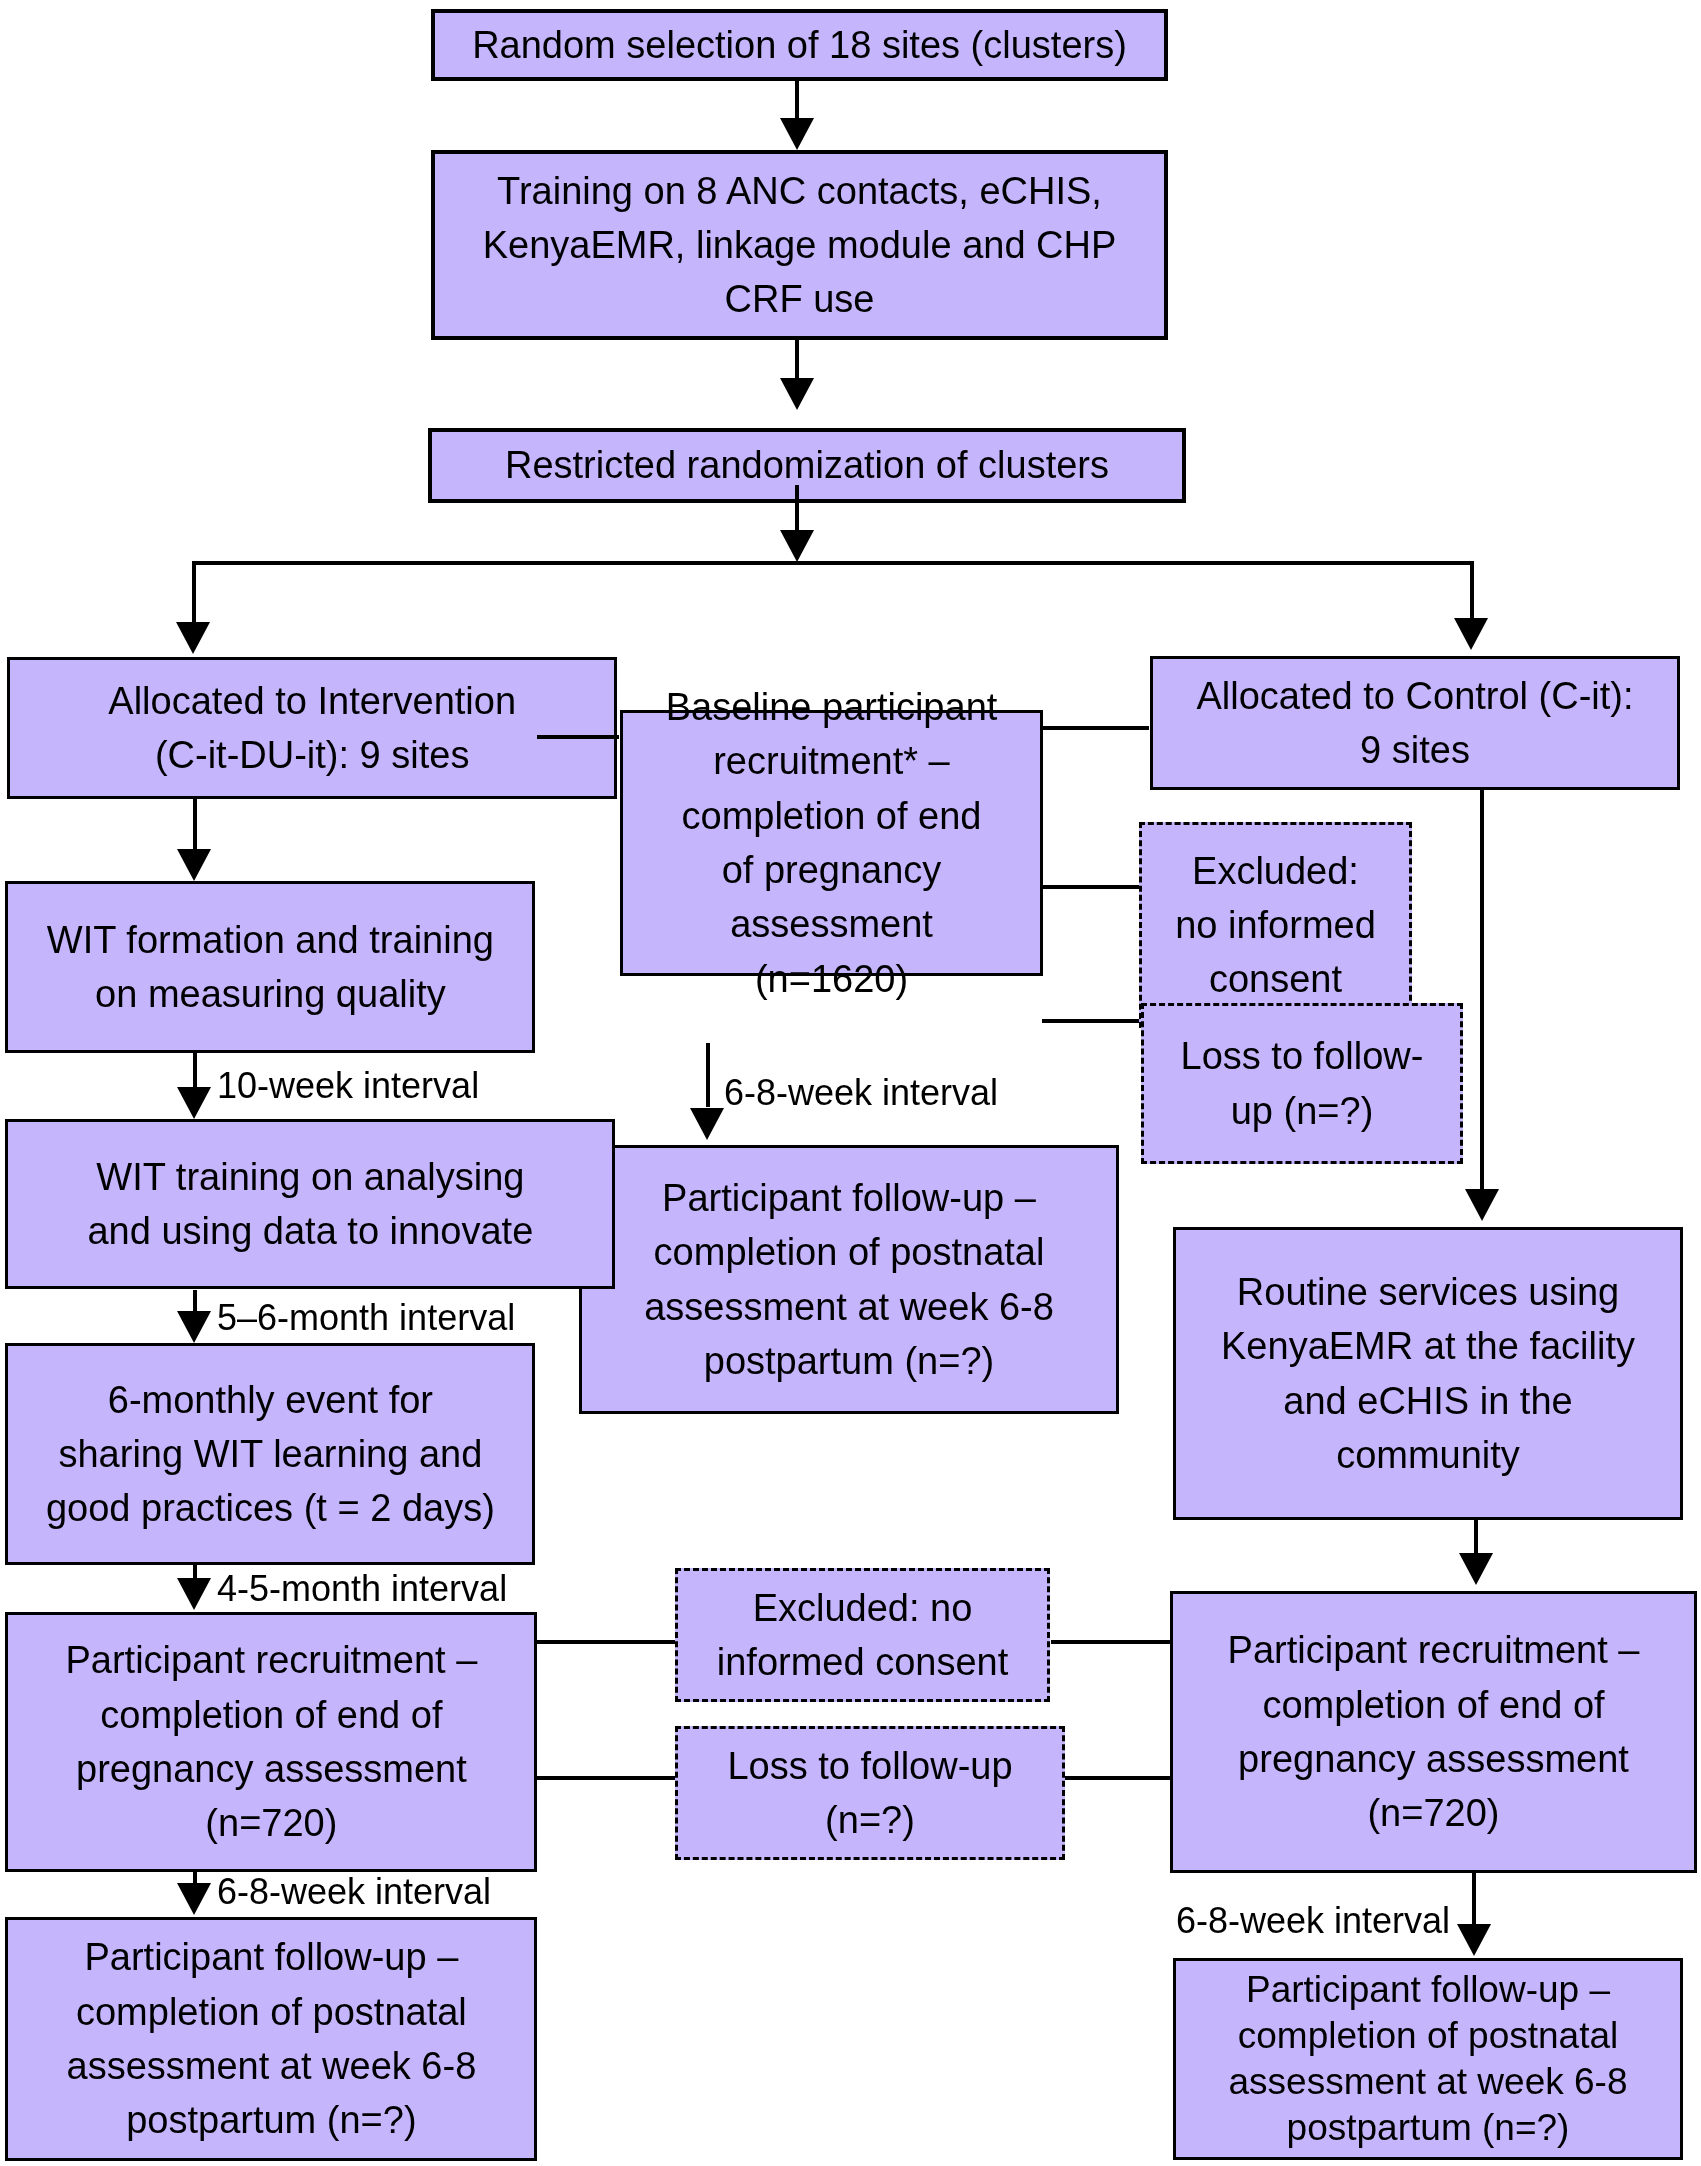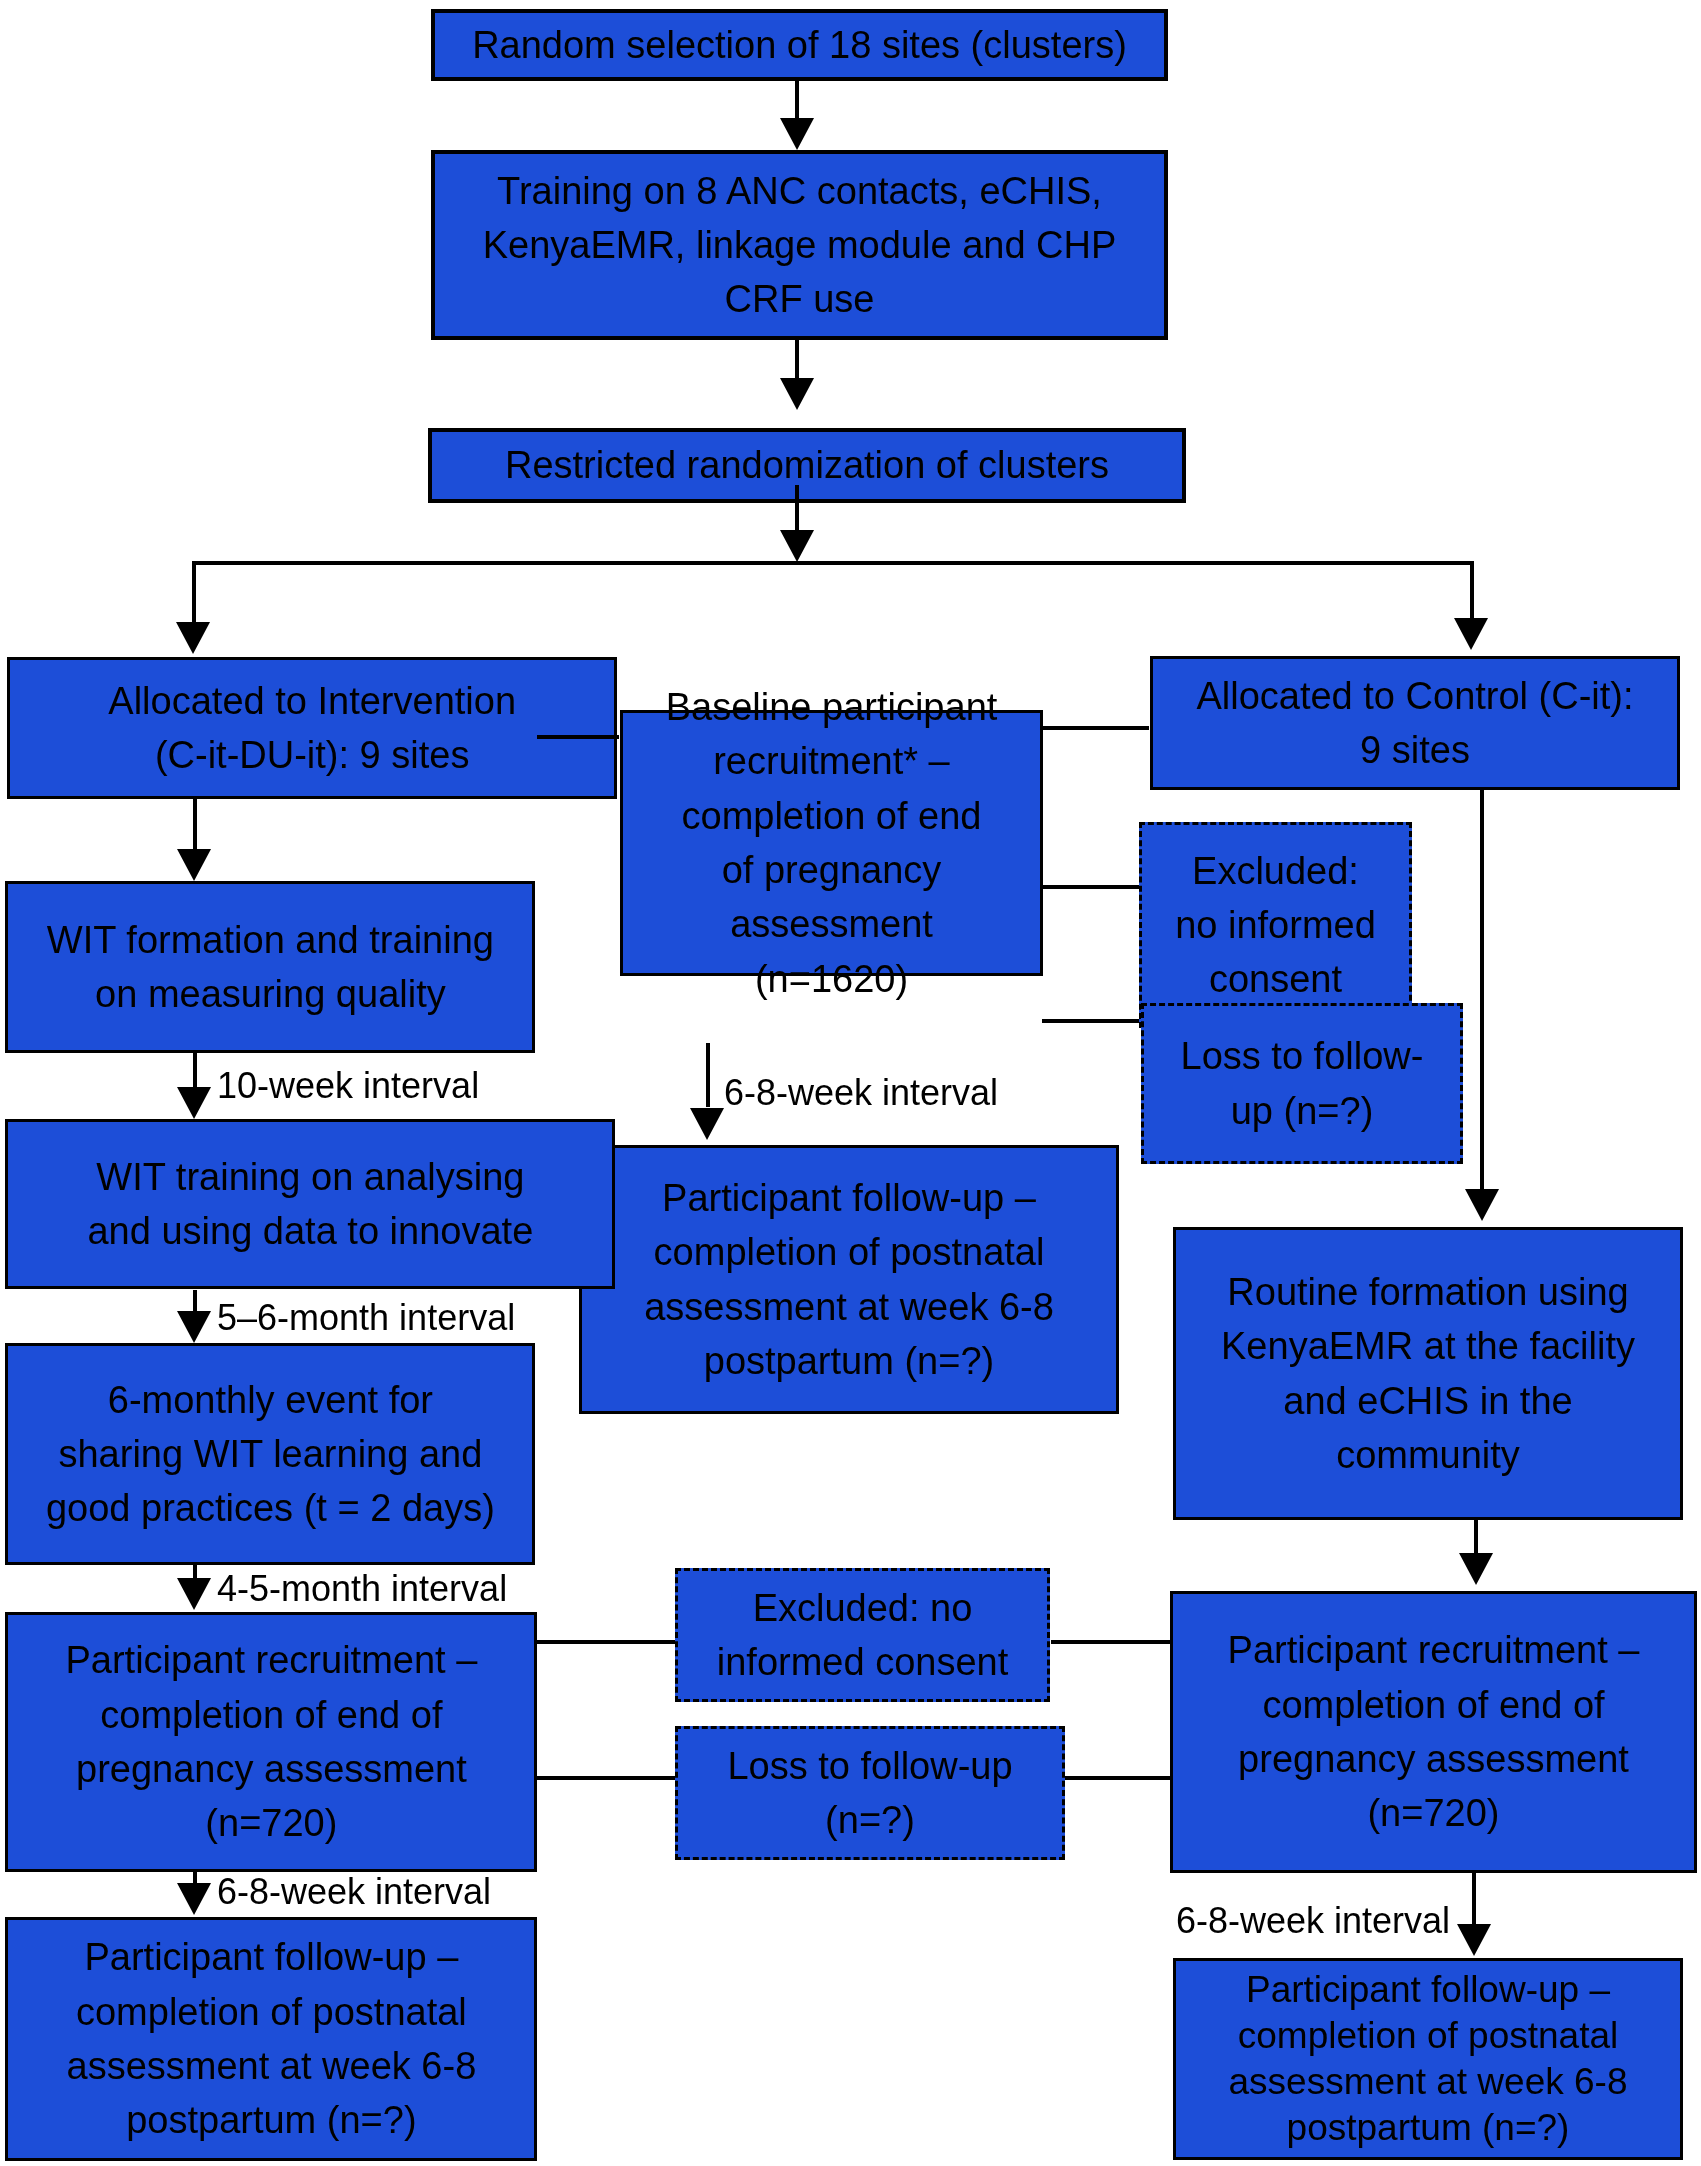--- a/index.html
+++ b/index.html
@@ -7,21 +7,21 @@
     position:relative;
     width:1702px;height:2166px;
     background:#fff;
     font-family:"Liberation Sans", sans-serif;
     color:#000;
   }
   .box{
     position:absolute;
     box-sizing:border-box;
     border:3.6px solid #000;
-    background:#1d4ed8;
+    background:#c4b5fd;
     display:flex;
     align-items:center;
     justify-content:center;
     text-align:center;
     font-size:38px;
     line-height:1.43;
     white-space:pre-line;
   }
   .thick{border-width:4.5px;}
   .dashed{border:3.6px dashed #000;}
@@ -99,21 +99,21 @@
   <div class="ivl" style="left:724px;top:1066px;">6-8-week interval</div>
 
   <div class="box" style="left:579px;top:1145px;width:540px;height:269px;">Participant follow-up –
 completion of postnatal
 assessment at week 6-8
 postpartum (n=?)</div>
 
   <div class="vline" style="left:1480px;top:790px;height:399px;"></div>
   <div class="ahead" style="left:1465px;top:1189px;"></div>
 
-  <div class="box" style="left:1173px;top:1227px;width:510px;height:293px;">Routine formation using
+  <div class="box" style="left:1173px;top:1227px;width:510px;height:293px;">Routine services using
 KenyaEMR at the facility
 and eCHIS in the
 community</div>
 
   <div class="vline" style="left:1474px;top:1520px;height:33px;"></div>
   <div class="ahead" style="left:1459px;top:1553px;"></div>
 
   <div class="vline" style="left:193px;top:799px;height:52px;"></div>
   <div class="ahead" style="left:177px;top:849px;"></div>
 

